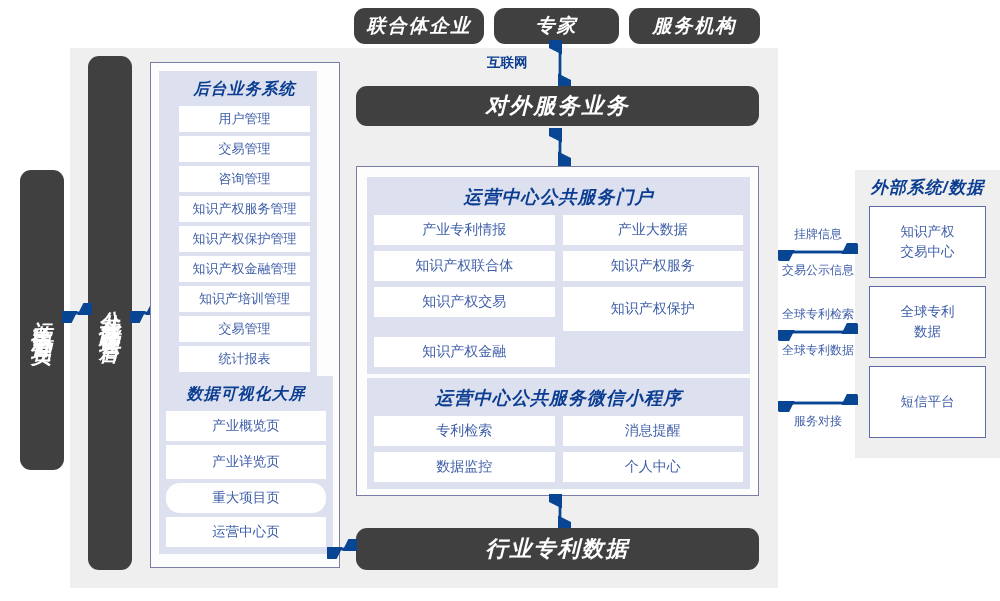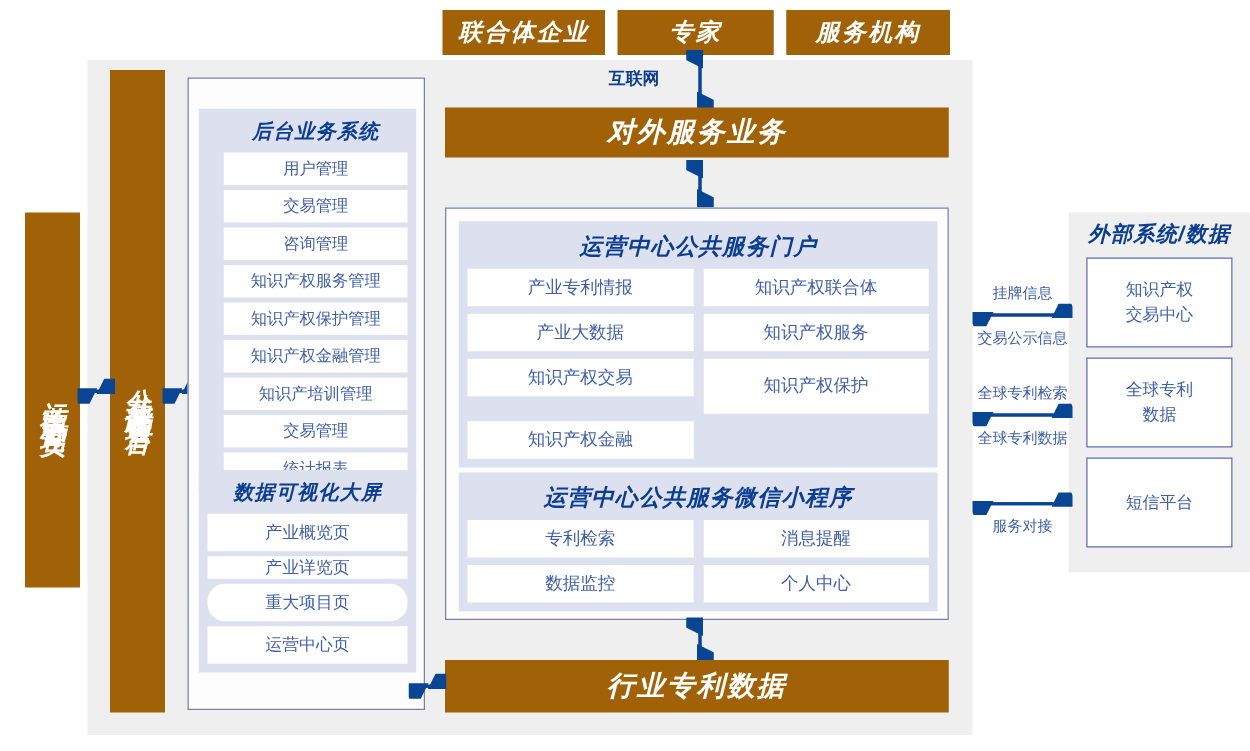--- a/index.html
+++ b/index.html
@@ -7,28 +7,29 @@
     width:1000px;height:601px;
     background:#ffffff;
     font-family:"Liberation Sans","DejaVu Sans",sans-serif;
     overflow:hidden;
   }
   #stage{position:relative;width:1000px;height:601px;}
 
   
   .navy-bar{
     position:absolute;
-    background:#a16207;
+    background:#404040;
     color:#ffffff;
     font-weight:bold;
     font-style:italic;
     display:flex;align-items:center;justify-content:center;
     text-align:center;
     letter-spacing:2px;
     box-sizing:border-box;
+    border-radius:11px;
   }
   .vbar{
     writing-mode:vertical-rl;
     letter-spacing:4px;
   }
 
   .grey-wrap{
     position:absolute;
     background:#efefef;
     box-sizing:border-box;
@@ -83,21 +84,21 @@
 
   #bar-duiwai{left:356px;top:86px;width:403px;height:40px;font-size:22px;}
   #bar-hangye{left:356px;top:528px;width:403px;height:42px;font-size:22px;}
 
   #bar-yunying{left:20px;top:170px;width:44px;height:300px;font-size:20px;}
   #bar-gonggong{left:88px;top:56px;width:44px;height:514px;font-size:20px;}
 
   #outer-grey{left:70px;top:48px;width:708px;height:540px;}
 
   #left-white{left:150px;top:62px;width:190px;height:506px;}
-  #panel-houtai{left:8px;top:24px;width:174px;padding-left:20px;}
+  #panel-houtai{left:8px;top:8px;width:158px;padding-left:20px;}
   #panel-dataviz{left:8px;top:313px;width:174px;}
 
   #center-white{left:356px;top:166px;width:403px;height:330px;}
   #panel-portal{left:10px;top:10px;width:383px;}
   #panel-mini{left:10px;top:211px;width:383px;}
 
   #right-grey{left:855px;top:170px;width:145px;height:288px;}
   #right-title{
     position:absolute;left:0;top:6px;width:145px;
     text-align:center;color:#0b3d91;font-weight:bold;font-style:italic;
@@ -203,45 +204,45 @@
       <div class="card" style="height:26px;font-size:13px;">
           <span>统计报表</span>
         </div>
     </div>
 
     <div class="panel cardlist" id="panel-dataviz">
       <div class="panel-title" style="font-size:16px;">数据可视化大屏</div>
       <div class="card" style="height:30px;font-size:13.5px;">
           <span>产业概览页</span>
         </div>
-      <div class="card" style="height:18px;font-size:13.5px;align-items:center;">
+      <div class="card" style="height:34px;font-size:13.5px;align-items:center;">
           <span>产业详览页</span>
         </div>
       <div class="card" style="height:30px;font-size:13.5px;border-radius:14px;">
           <span>重大项目页</span>
         </div>
       <div class="card" style="height:30px;font-size:13.5px;">
           <span>运营中心页</span>
         </div>
     </div>
   </div>
 
   <div class="white-wrap" id="center-white">
 
     <div class="panel" id="panel-portal">
       <div class="panel-title" style="font-size:18px;">运营中心公共服务门户</div>
       <div class="grid2">
         <div class="card" style="height:30px;font-size:14px;">
             <span>产业专利情报</span>
           </div>
         <div class="card" style="height:30px;font-size:14px;">
+            <span>产业大数据</span>
+          </div>
+        <div class="card" style="height:30px;font-size:14px;">
             <span>知识产权联合体</span>
-          </div>
-        <div class="card" style="height:30px;font-size:14px;">
-            <span>产业大数据</span>
           </div>
         <div class="card" style="height:30px;font-size:14px;">
             <span>知识产权服务</span>
           </div>
         <div class="card" style="height:30px;font-size:14px;">
             <span>知识产权交易</span>
           </div>
         <div class="card" style="height:44px;font-size:14px;">
             <span>知识产权保护</span>
           </div>

